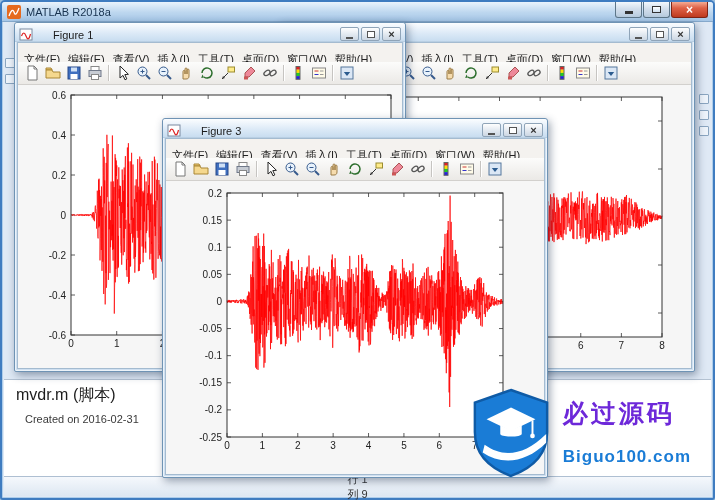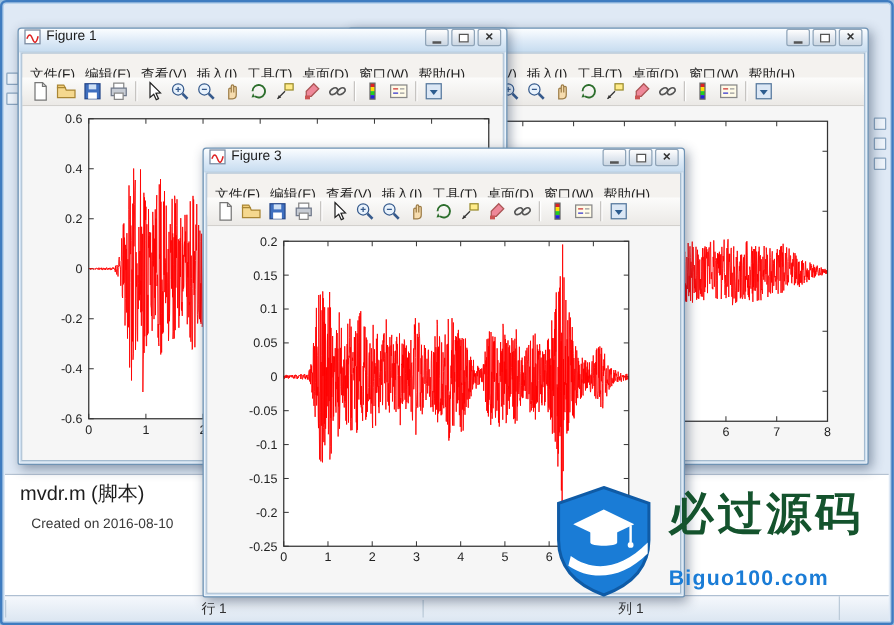--- a/index.html
+++ b/index.html
@@ -15,28 +15,28 @@
   .cap-close-red{width:37px;background:linear-gradient(#f3ab93,#de6247 40%,#bf3a20);border-color:#7e2516;color:#fff;}
   .gl-min{width:8px;height:3px;background:#333;margin-top:5px;}
   .gl-max{width:9px;height:7px;border:1px solid #333;background:linear-gradient(#fff,#cfe0ef);}
   .gl-close::before{content:"×";font-size:12px;font-weight:bold;line-height:1;}
 
   .side-icon{position:absolute;width:10px;height:10px;border:1px solid #8aa5c0;background:#eef4fb;border-radius:1px;}
   .bottom-panel{position:absolute;left:2px;right:2px;top:377px;height:99px;background:#ffffff;border-top:1px solid #b4c2d2;}
   .details-file{position:absolute;left:12px;top:5px;font-size:16px;color:#1d1d1d;}
   .details-desc{position:absolute;left:21px;top:33px;font-size:11px;color:#3a3a3a;}
   .panel-divider-v{position:absolute;left:476px;top:0;bottom:0;width:1px;background:#e4e8ee;}
-  .status-bar{position:absolute;left:2px;right:2px;bottom:2px;height:20px;background:linear-gradient(#f5f8fc,#dde7f2);border-top:1px solid #aebfd2;display:flex;align-items:center;justify-content:space-between;font-size:11px;color:#333;z-index:2;}
+  .status-bar{position:absolute;left:2px;right:2px;bottom:2px;height:20px;background:linear-gradient(#f5f8fc,#dde7f2);border-top:1px solid #aebfd2;display:flex;align-items:center;justify-content:center;font-size:11px;color:#333;z-index:2;flex-direction:column;}
   .sb-item{padding:0 12px;}
   .sb-sep{width:1px;height:14px;background:#bccbd9;}
   .sb-end{width:40px;height:100%;border-left:1px solid #bccbd9;}
 
   
   .fig-window{position:absolute;background:#cfe0f1;border:1px solid #6f93b4;border-radius:3px 3px 2px 2px;box-shadow:2px 3px 9px rgba(30,50,80,.45),inset 0 0 0 1px rgba(255,255,255,.6);}
-  .fig-titlebar{position:absolute;left:0;top:0;right:0;height:19px;display:flex;align-items:flex-start;gap:4px;padding:0 4px;font-size:11px;color:#1c1c1c;background:linear-gradient(#fbfdff,#ddeaf7 55%,#c8ddf0);border-radius:3px 3px 0 0;border-bottom:1px solid #b9cfe3;}
+  .fig-titlebar{position:absolute;left:0;top:0;right:0;height:19px;display:flex;align-items:flex-end;gap:20px;padding:0 4px;font-size:11px;color:#1c1c1c;background:linear-gradient(#fbfdff,#ddeaf7 55%,#c8ddf0);border-radius:3px 3px 0 0;border-bottom:1px solid #b9cfe3;}
   .fig-title{flex:0 0 auto;}
   .fig-cap{margin-left:auto;display:flex;align-items:center;}
   .fcap{width:19px;height:14px;border:1px solid #8fa4b8;border-radius:2px;background:linear-gradient(#fefefe,#e4eaf1 50%,#ccd7e3);display:inline-flex;align-items:center;justify-content:center;margin-left:2px;font-size:9px;color:#444;cursor:default;}
   .fgl-min{width:7px;height:2px;background:#555;margin-top:7px;}
   .fgl-max{width:8px;height:7px;border:1px solid #555;background:#fff;}
   .fgl-close::before{content:"×";font-size:11px;font-weight:bold;color:#333;line-height:1;}
   .fig-body{position:absolute;left:2px;right:2px;top:19px;bottom:2px;background:#f6f6f6;border:1px solid #a4bbd0;}
   .fig-menubar{position:absolute;left:0;right:0;top:0;height:34px;background:#f4f2ef;border-bottom:1px solid #dcdcdc;display:flex;align-items:center;padding:0 2px;white-space:nowrap;overflow:hidden;}
   .menu-item{font-size:11px;color:#222;padding:2px 4px;cursor:default;}
   .fig-toolbar{position:absolute;left:0;right:0;top:19px;height:23px;background:linear-gradient(#fcfcfb,#ebe9e6);border-bottom:1px solid #d2d0cd;display:flex;align-items:center;padding:0 3px;overflow:hidden;}
@@ -45,47 +45,65 @@
   .fig-client{position:absolute;left:0;right:0;top:42px;bottom:0;background:#f6f6f6;overflow:hidden;}
   .fig-client svg{display:block;}
 
   #fig1{left:14px;top:22px;width:392px;height:350px;z-index:3;}
   #fig2{left:278px;top:22px;width:417px;height:350px;z-index:2;}
   #fig3{left:162px;top:118px;width:386px;height:360px;z-index:4;}
 
   
   .watermark{position:absolute;right:24px;bottom:22px;z-index:20;display:flex;align-items:center;gap:10px;}
   .wm-text{display:flex;flex-direction:column;align-items:flex-start;}
-  .wm-title{font-size:36px;font-weight:bold;color:#14532d;letter-spacing:3px;line-height:1.15;font-family:Liberation Mono, monospace;}
+  .wm-title{font-size:25px;font-weight:bold;color:#6d28d9;letter-spacing:3px;line-height:1.15;}
   .wm-sub{font-size:17px;font-weight:bold;color:#1a7cd6;letter-spacing:1px;margin-top:19px;}
 </style>
 </head>
 <body>
 
 <div class="stage">
 
   <div class="main-window">
+    <div class="main-titlebar">
+      <span style="display:inline-flex;">
+          <svg width="14" height="14" viewBox="0 0 14 14">
+            <rect width="14" height="14" rx="2" fill="#e66a1e"></rect>
+            <path d="M2 11c2-6 4-7 5-4s2 4 5-4" stroke="#fff" fill="none" stroke-width="1.3"></path>
+          </svg>
+        </span>
+      <span class="main-title">MATLAB R2018a</span>
+      <span class="main-cap">
+        <span class="cap-btn">
+            <span class="gl-min"></span>
+          </span>
+        <span class="cap-btn">
+            <span class="gl-max"></span>
+          </span>
+        <span class="cap-btn cap-close-red gl-close"></span>
+      </span>
+    </div>
 
     <span class="side-icon" style="left:3px;top:56px;"></span>
     <span class="side-icon" style="left:3px;top:72px;"></span>
     <span class="side-icon" style="right:4px;top:92px;"></span>
     <span class="side-icon" style="right:4px;top:108px;"></span>
     <span class="side-icon" style="right:4px;top:124px;"></span>
 
     <div class="bottom-panel">
       <div class="details-file">mvdr.m (脚本)</div>
-      <div class="details-desc">Created on 2016-08-10</div>
+      <div class="details-desc">Created on 2016-02-31</div>
       <div class="panel-divider-v"></div>
     </div>
 
     <div class="status-bar">
       <span class="sb-sep"></span>
       <span class="sb-item">行 1</span>
       <span class="sb-sep"></span>
-      <span class="sb-item">列 1</span>
+      <span class="sb-item">列 9</span>
       <span class="sb-end"></span>
     </div>
   </div>
 
   <div class="fig-window" id="fig2">
     <div class="fig-titlebar">
       <span style="display:inline-flex;">
           <svg width="14" height="13" viewBox="0 0 14 13">
             <rect x="1" y="1" width="12" height="11" fill="#fff" stroke="#7a8aa0"></rect>
             <path d="M2.5 8c1.5-4 3-4 4.5 0s3 4 4.5-2" fill="none" stroke="#d22" stroke-width="1.2"></path>

